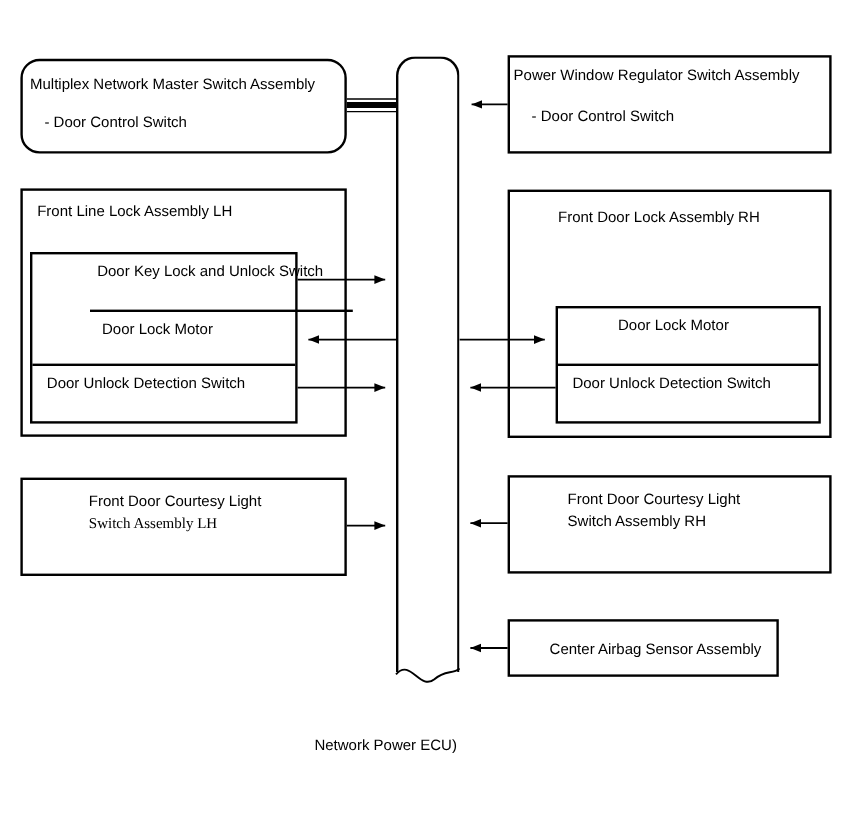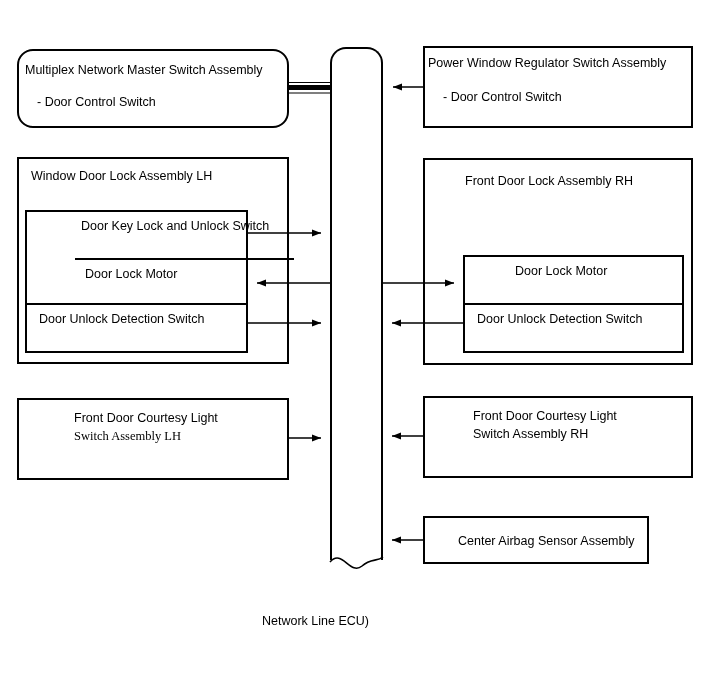--- a/index.html
+++ b/index.html
@@ -84,21 +84,21 @@
     <div class="txt" style="left:6px; top:10px;">Multiplex Network Master Switch Assembly</div>
     <div class="txt" style="left:18px; top:42px;">- Door Control Switch</div>
   </div>
 
   <div class="box" style="left:423px; top:46px; width:270px; height:82px;">
     <div class="txt" style="left:3px; top:6px;">Power Window Regulator Switch Assembly</div>
     <div class="txt" style="left:18px; top:40px;">- Door Control Switch</div>
   </div>
 
   <div class="box" style="left:17px; top:157px; width:272px; height:207px;">
-    <div class="txt" style="left:12px; top:8px;">Window Door Lock Assembly LH</div>
+    <div class="txt" style="left:12px; top:8px;">Front Line Lock Assembly LH</div>
   </div>
 
   <div class="subbox" style="left:25px; top:210px; width:223px; height:143px;">
     <div style="position:absolute; left:0; top:0; width:100%; height:48px; border-bottom:2px solid #000;margin-left:48px;">
       <div class="txt" style="left:6px; top:5px;">Door Key Lock and Unlock Switch</div>
     </div>
     <div style="position:absolute; left:0; top:48px; width:100%; height:45px; border-bottom:2px solid #000;">
       <div class="txt" style="left:58px; top:5px;">Door Lock Motor</div>
     </div>
     <div style="position:absolute; left:0; top:93px; width:100%; height:46px;">
@@ -184,17 +184,17 @@
     <g>
       <line x1="423" y1="540" x2="392" y2="540" stroke="#000000" stroke-width="1.5" marker-end="url(#arrL)"></line>
     </g>
 
     <g>
       <path d="M330,562 C342,548 350,576 362,566 C371,558 377,562 383,557" fill="none" stroke="#000000" stroke-width="1.6"></path>
     </g>
   </svg>
 
   <div class="caption" style="left:262px; top:593px; width:210px; text-align:left;">
-    <div>Network Line ECU)</div>
+    <div>Network Power ECU)</div>
   </div>
 
 
 </div>
 
 </body></html>

